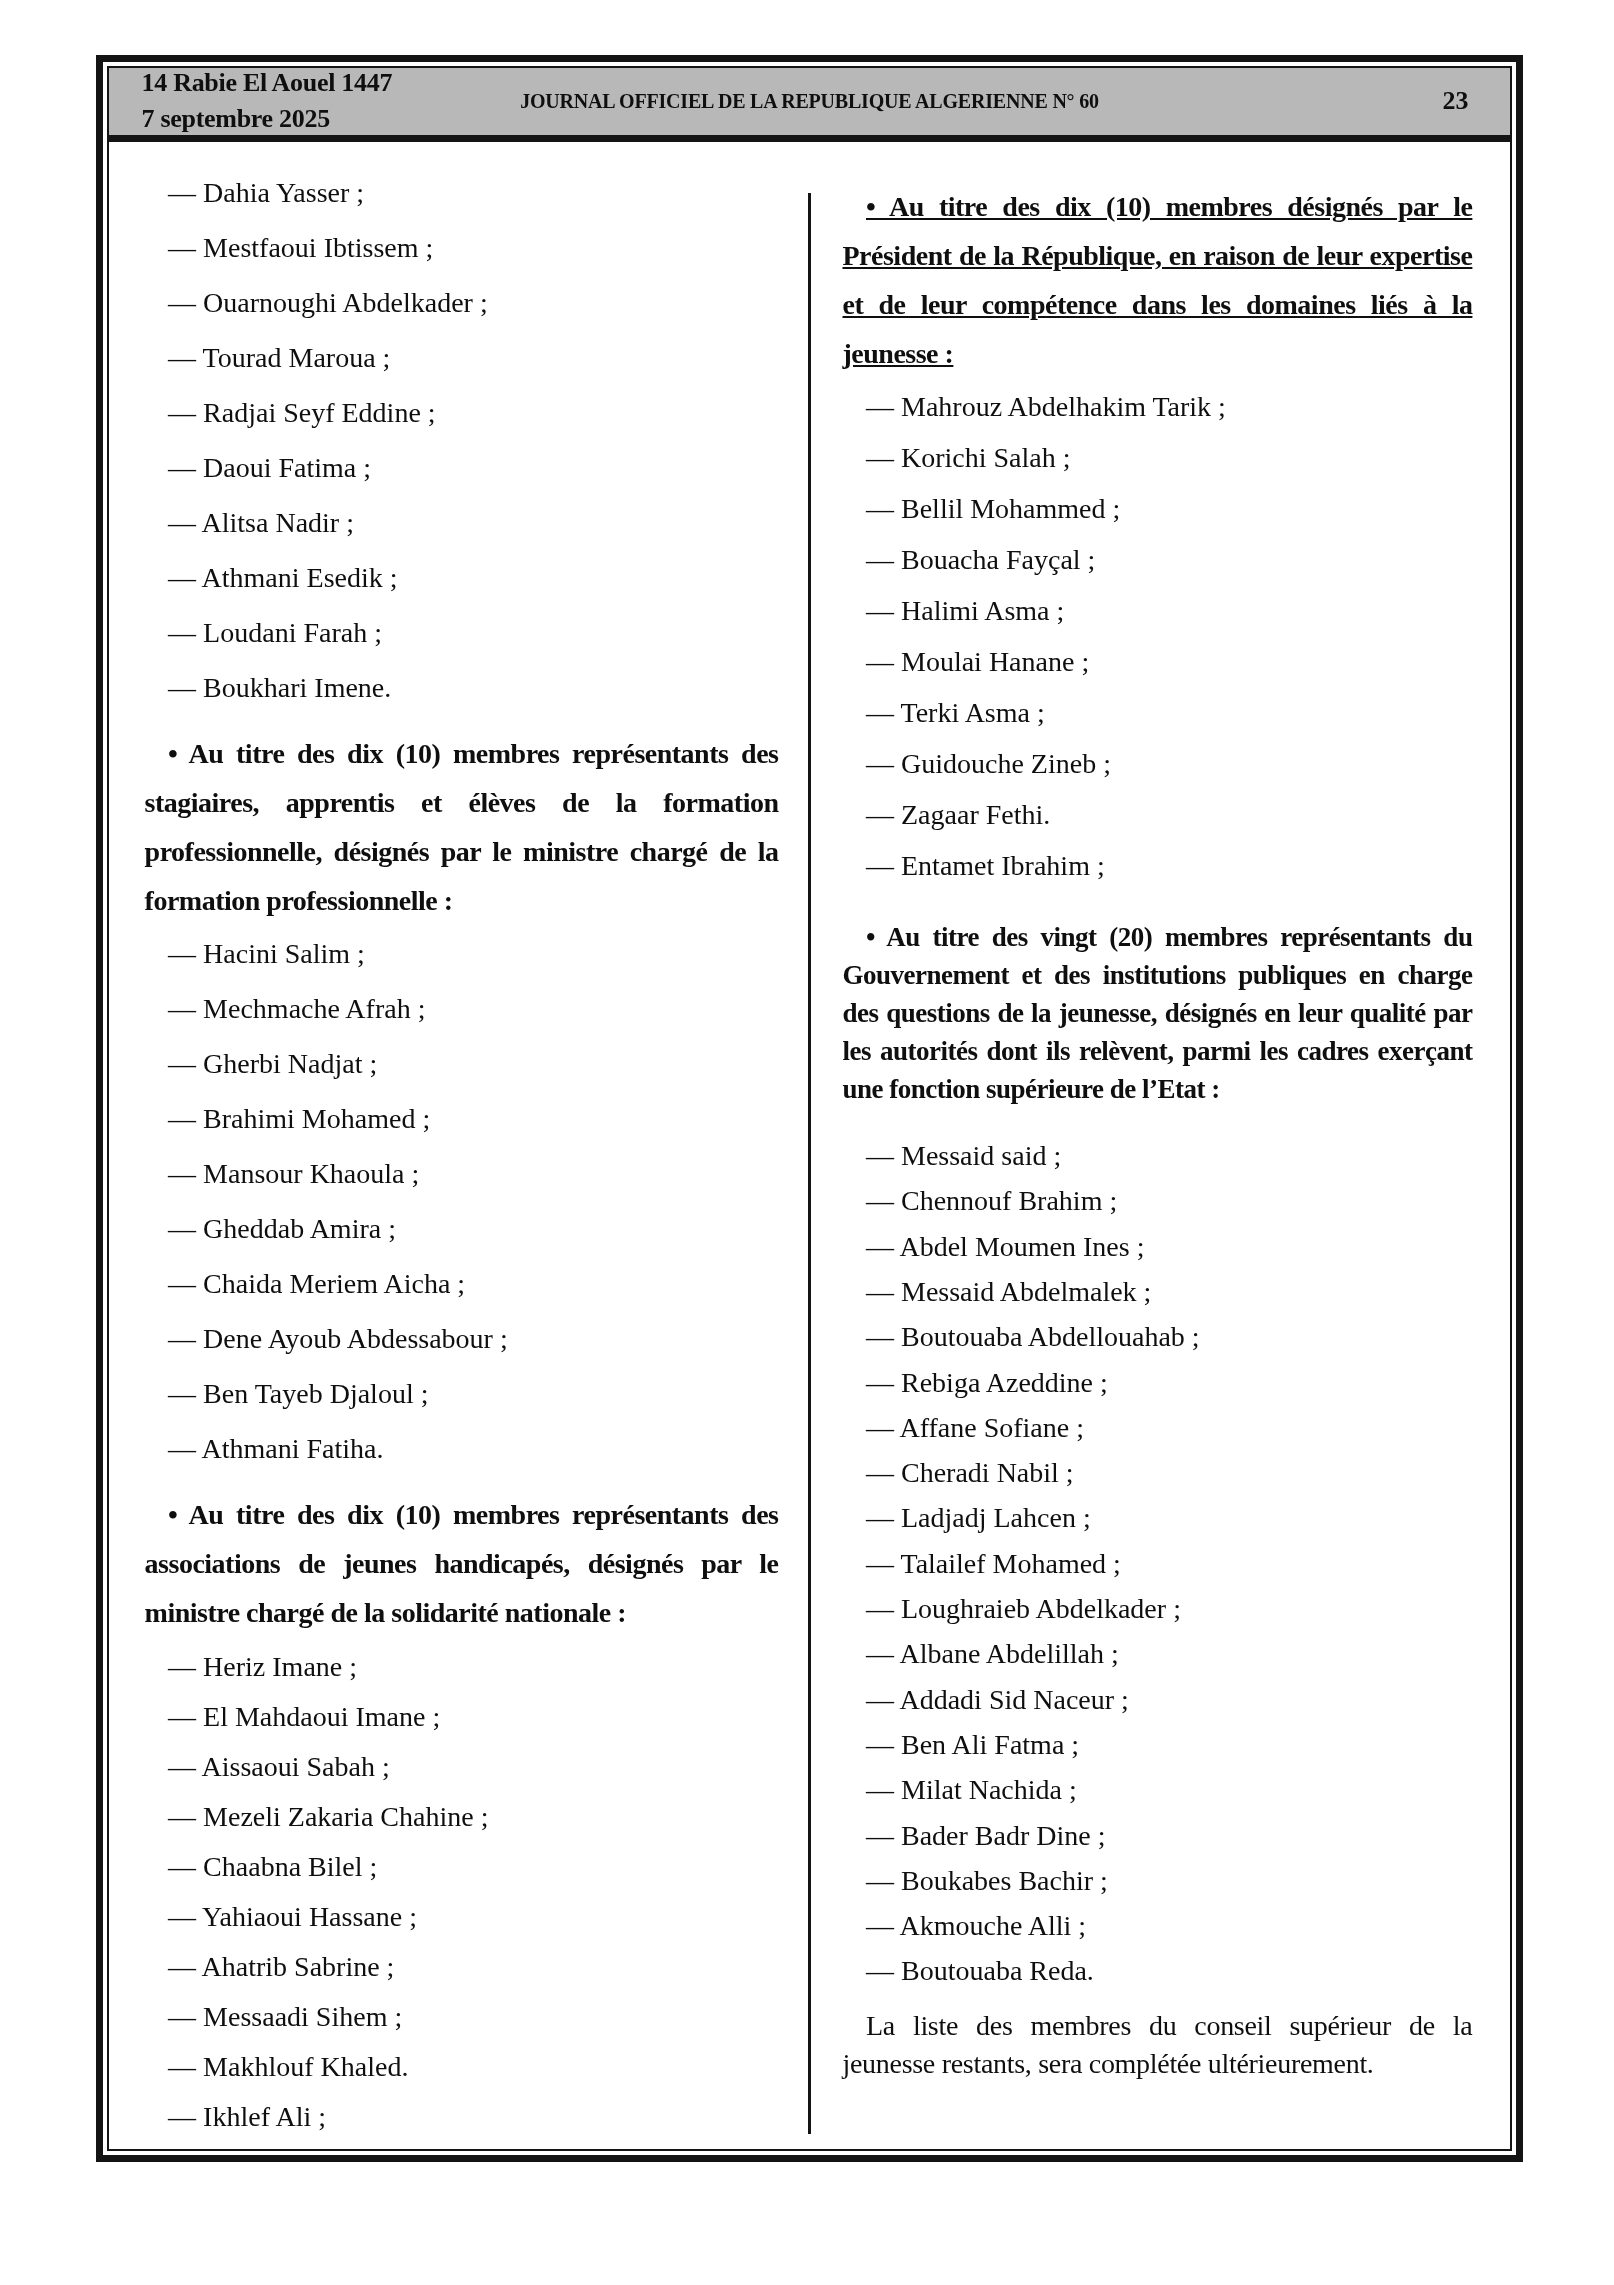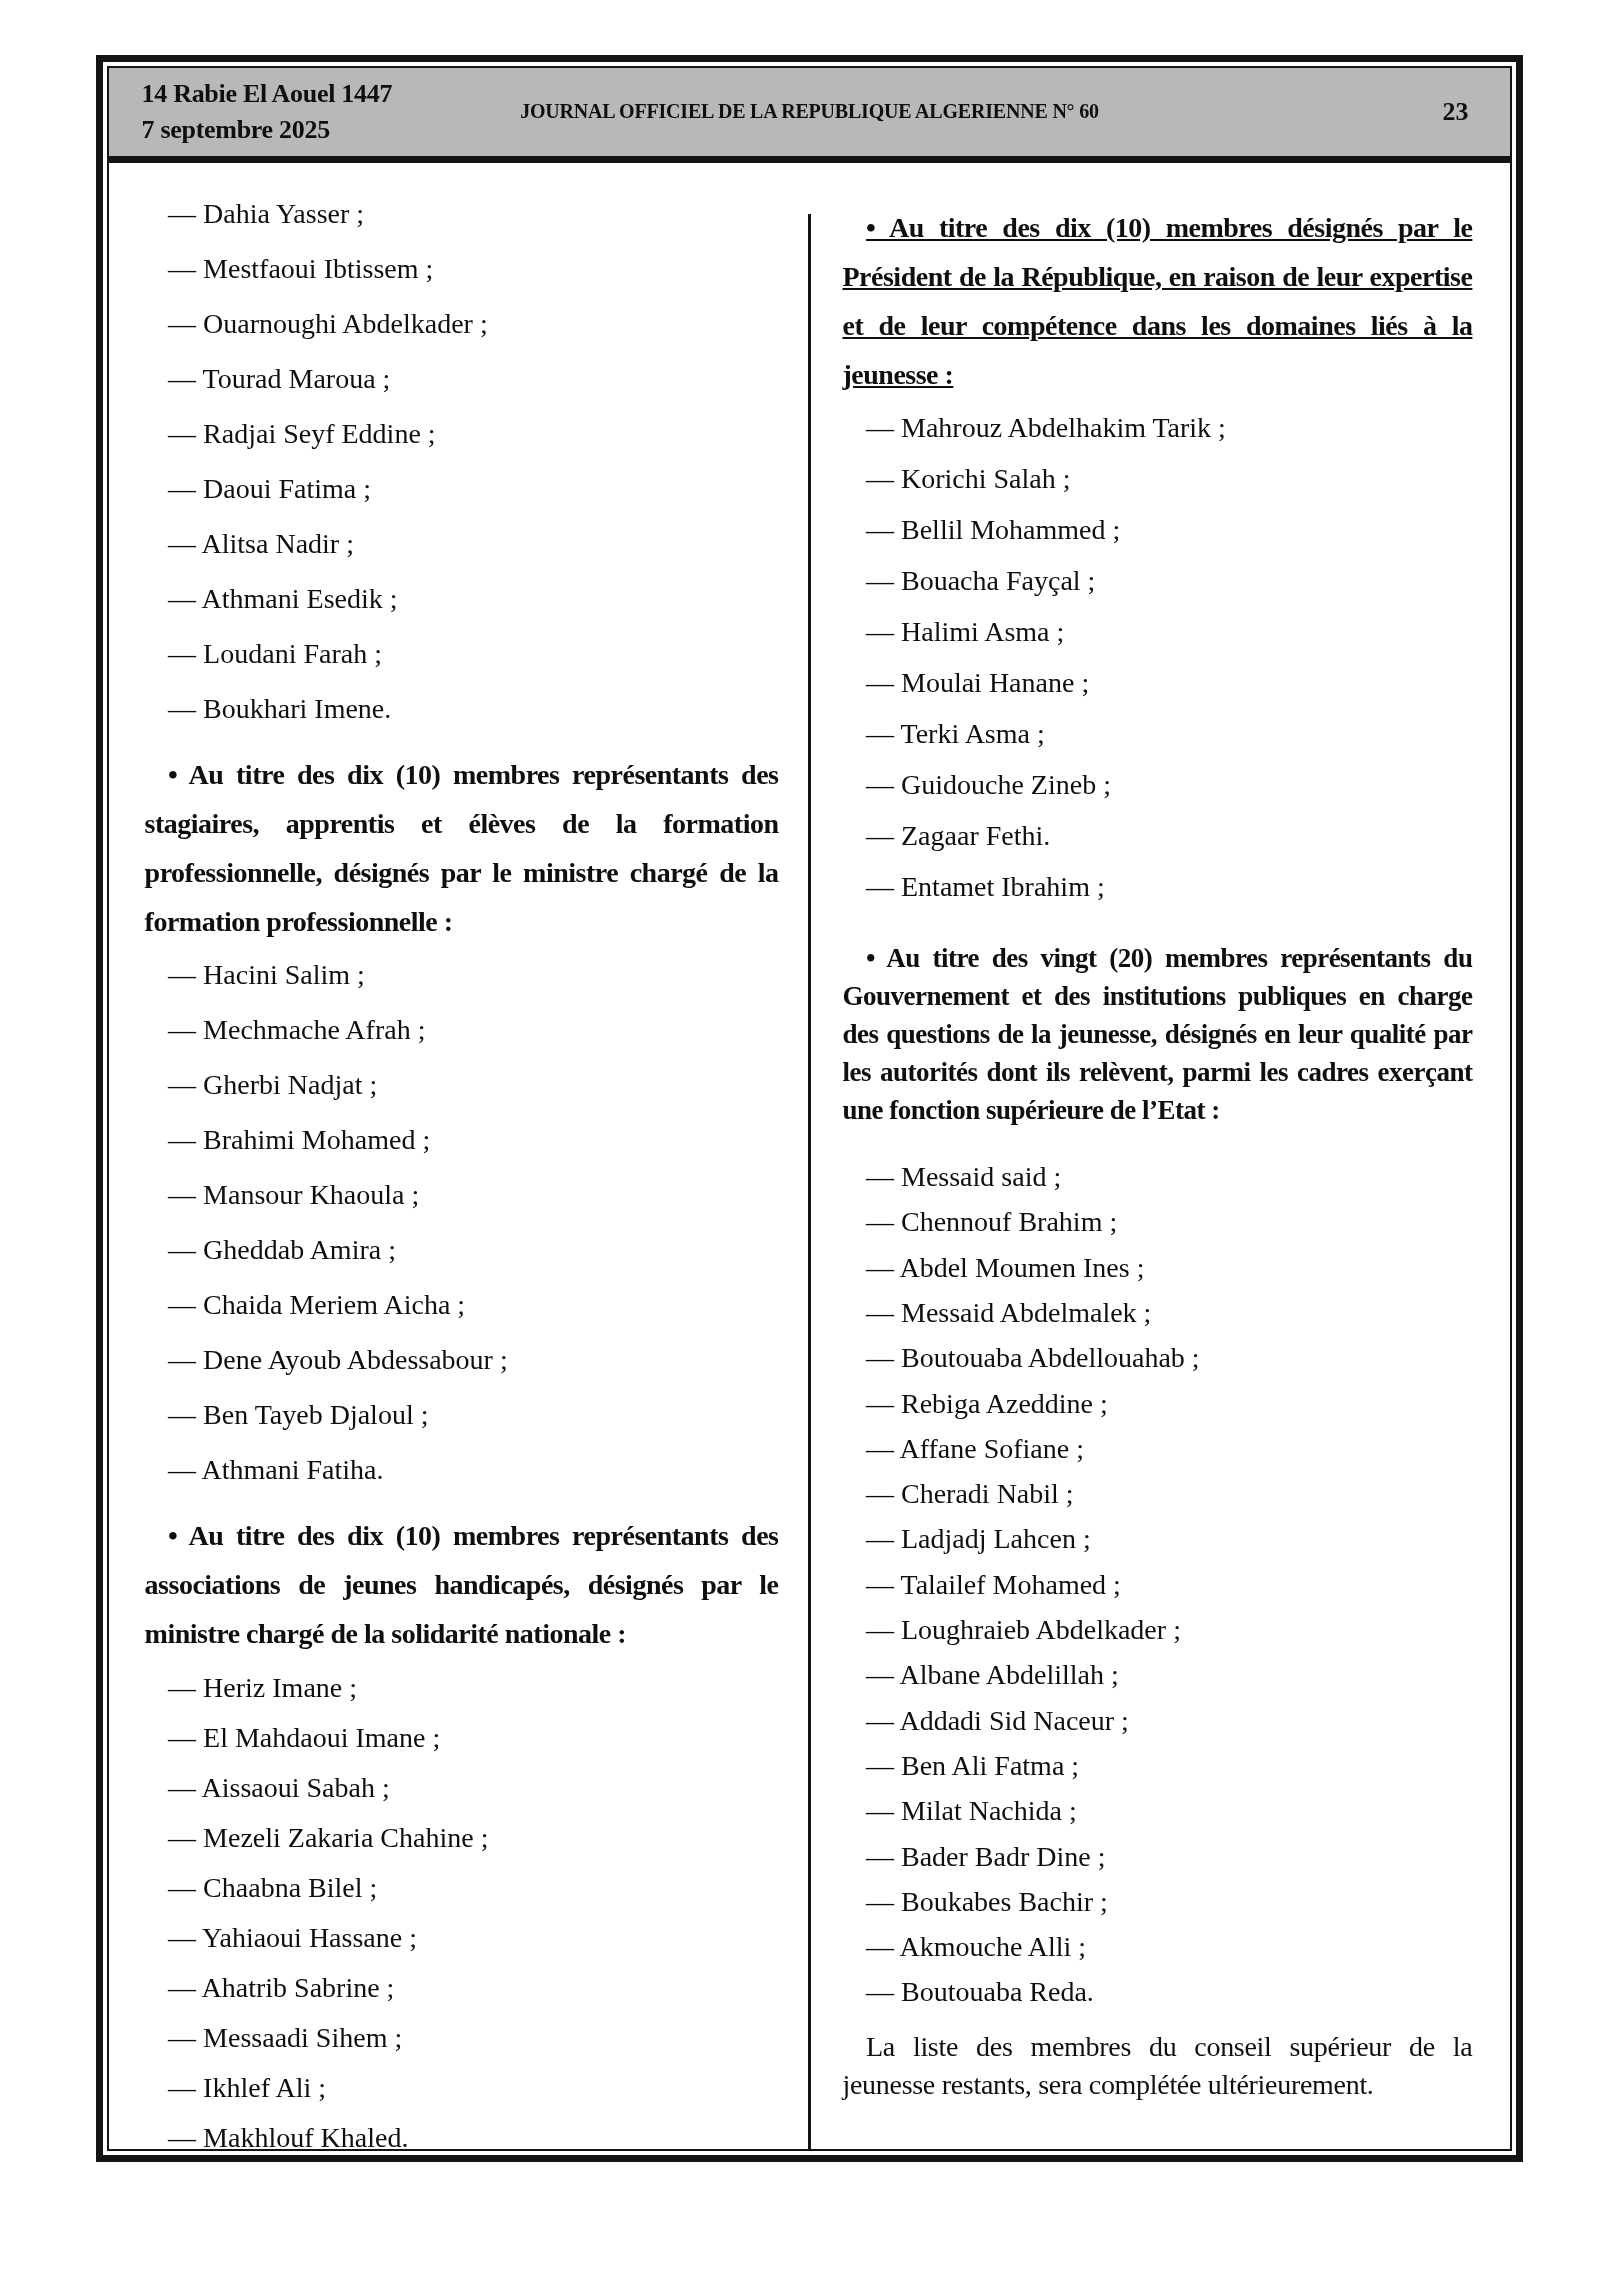--- a/index.html
+++ b/index.html
@@ -27,21 +27,21 @@
     inset: 3.6px;
     border: 2.7px solid var(--frame);
     display: flex;
     flex-direction: column;
     overflow: hidden;
     background: #ffffff;
   }
 
   
   .header-band {
-    height: 95px;
+    height: 74px;
     background: var(--header-bg);
     border-bottom: 7.2px solid var(--frame);
     display: flex;
     align-items: center;
     padding: 0 33px;
     flex: 0 0 auto;
   }
   .header-dates {
     width: 271px;
     font-weight: bold;
@@ -172,22 +172,22 @@
         <p class="heading">• Au titre des dix (10) membres représentants des associations de jeunes handicapés, désignés par le ministre chargé de la solidarité nationale :</p>
         <ul class="name-list list-b">
             <li class="name-item">— Heriz Imane ;</li>
             <li class="name-item">— El Mahdaoui Imane ;</li>
             <li class="name-item">— Aissaoui Sabah ;</li>
             <li class="name-item">— Mezeli Zakaria Chahine ;</li>
             <li class="name-item">— Chaabna Bilel ;</li>
             <li class="name-item">— Yahiaoui Hassane ;</li>
             <li class="name-item">— Ahatrib Sabrine ;</li>
             <li class="name-item">— Messaadi Sihem ;</li>
+            <li class="name-item">— Makhlouf Khaled.</li>
             <li class="name-item">— Ikhlef Ali ;</li>
-            <li class="name-item">— Makhlouf Khaled.</li>
           </ul>
       </section>
 
       <section class="col col-right">
         <p class="heading">• Au titre des dix (10) membres désignés par le Président de la République, en raison de leur expertise et de leur compétence dans les domaines liés à la jeunesse :</p>
         <ul class="name-list list-c">
             <li class="name-item">— Mahrouz Abdelhakim Tarik ;</li>
             <li class="name-item">— Korichi Salah ;</li>
             <li class="name-item">— Bellil Mohammed ;</li>
             <li class="name-item">— Bouacha Fayçal ;</li>

